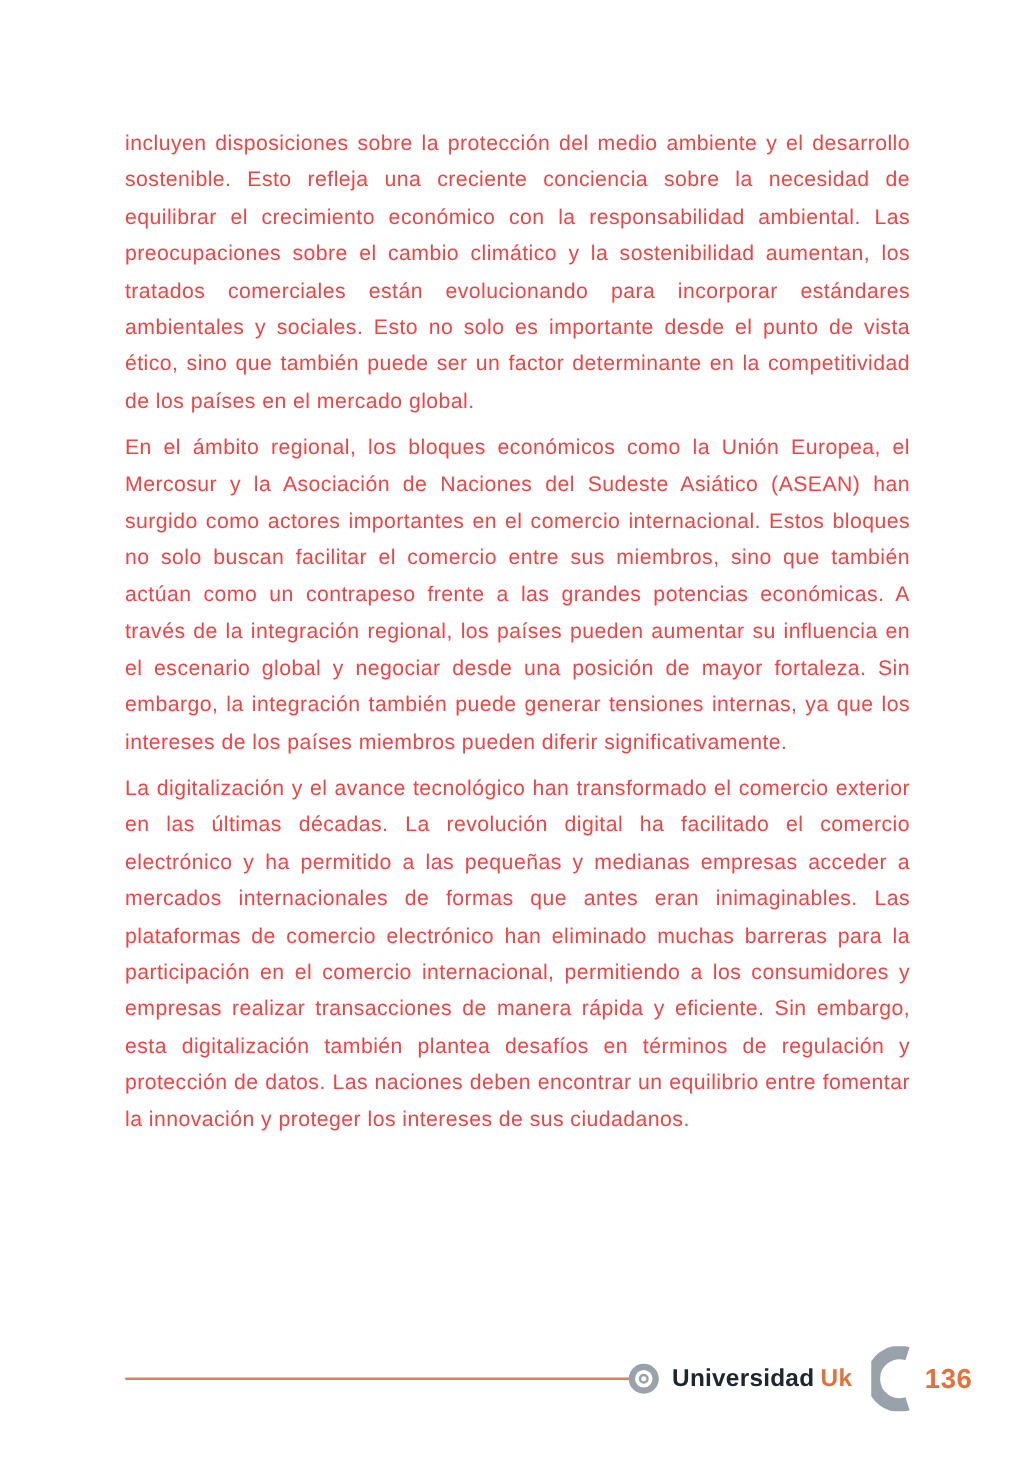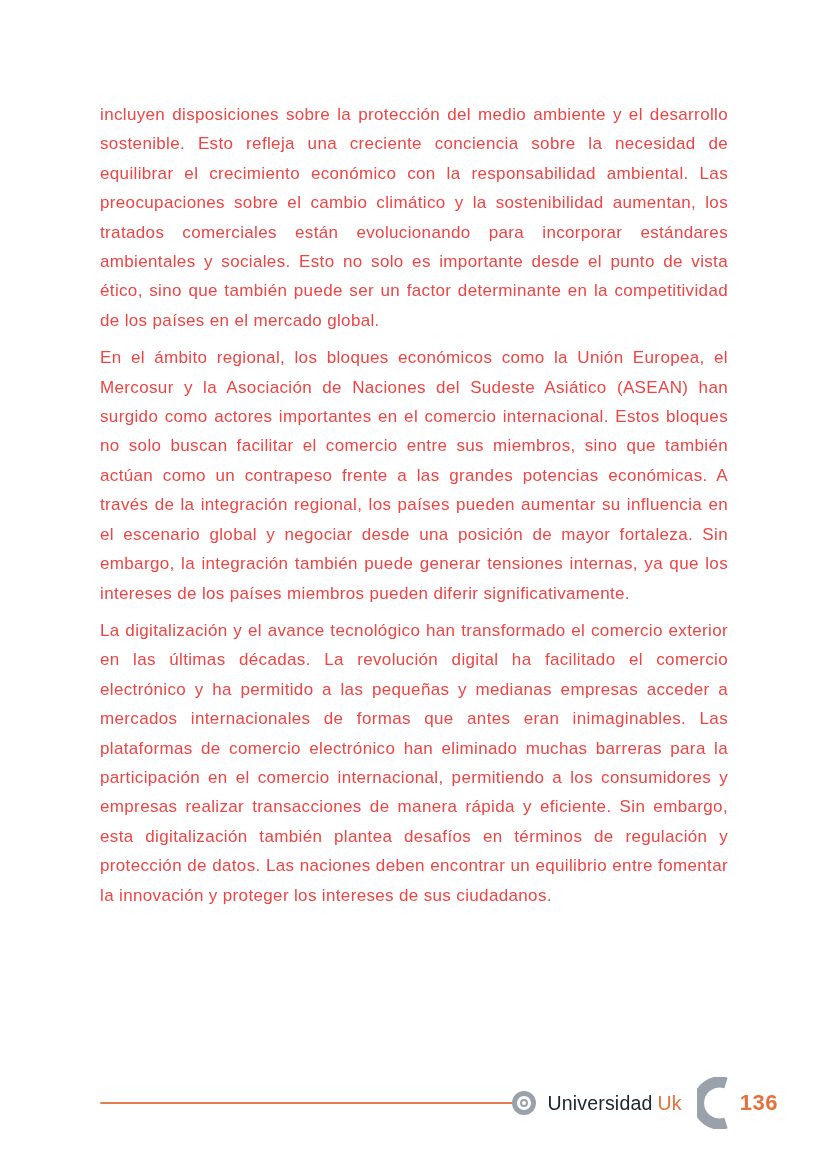--- a/index.html
+++ b/index.html
@@ -53,21 +53,21 @@
   }
   .bullseye .dot {
     width: 8px; height: 8px;
     border-radius: 50%;
     border: 2px solid #99a1ab;
     background: #ffffff;
   }
   .brand {
     margin-left: 11px;
     font-size: 19.5px;
-    font-weight: 400;
+    font-weight: 700;
     color: #20262f;
     letter-spacing: 0.2px;
     white-space: nowrap;
   }
   .brand-suffix {
     color: #e4703a;
     margin-left: 5px;
   }
   .crescent {
     flex: 0 0 auto;

